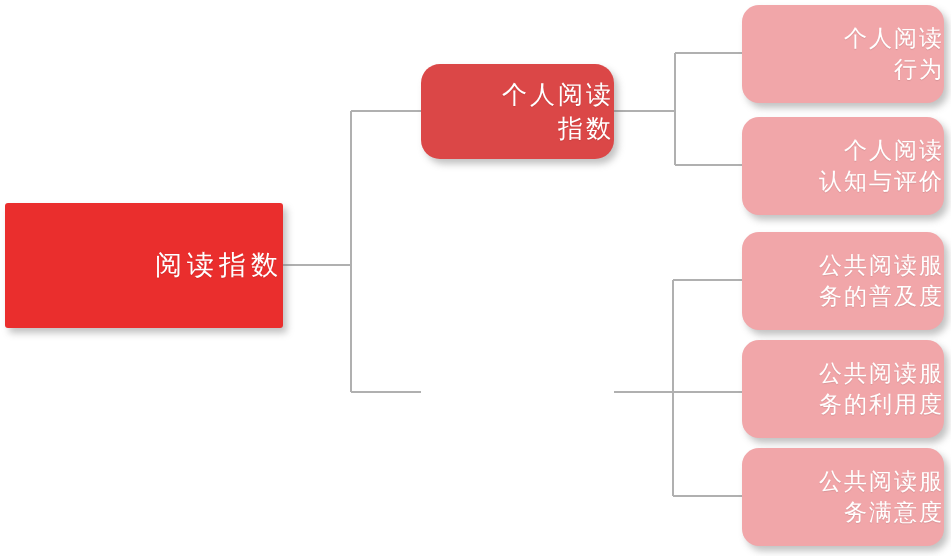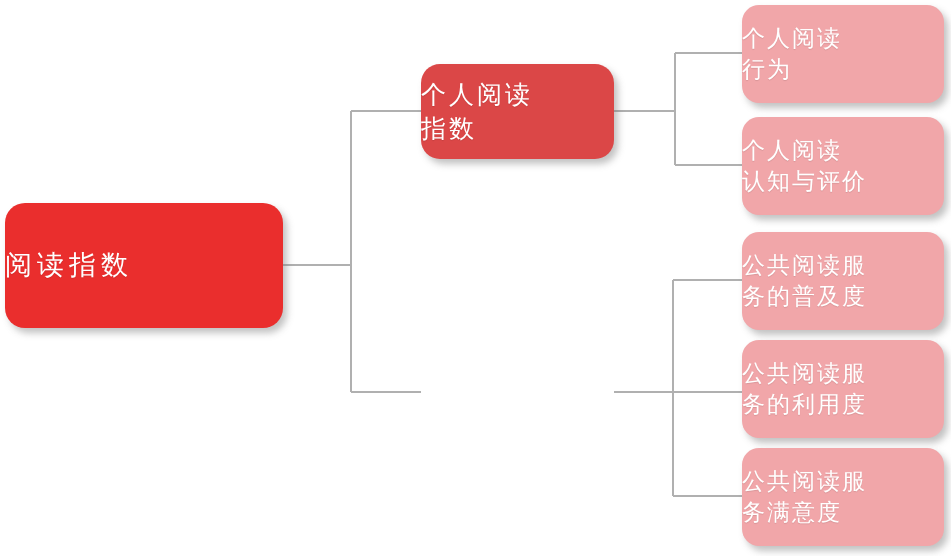--- a/index.html
+++ b/index.html
@@ -27,42 +27,42 @@
     height: 556px;
     pointer-events: none;
   }
   
   .node {
     position: absolute;
     box-sizing: border-box;
     display: flex;
     align-items: center;
     justify-content: center;
-    text-align: left;
+    text-align: right;
     color: #ffffff;
     border-radius: 18px;
     box-shadow: 4px 5px 7px rgba(120,120,120,0.45);
     letter-spacing: 2px;
   }
   .node .node-label {
     display: block;
     width: 100%;
     line-height: 1.35;
     white-space: pre-line;
     text-shadow: 0 1px 1px rgba(0,0,0,0.10);
   }
 
   
   .node.level-root {
     left: 5px;
     top: 203px;
     width: 278px;
     height: 125px;
     background: #EA2E2D;
-    border-radius: 20px;
+    border-radius: 3px;
   }
   .node.level-root .node-label {
     font-size: 27px;
     letter-spacing: 5px;
   }
 
   
   .node.level-two {
     left: 421px;
     width: 193px;

